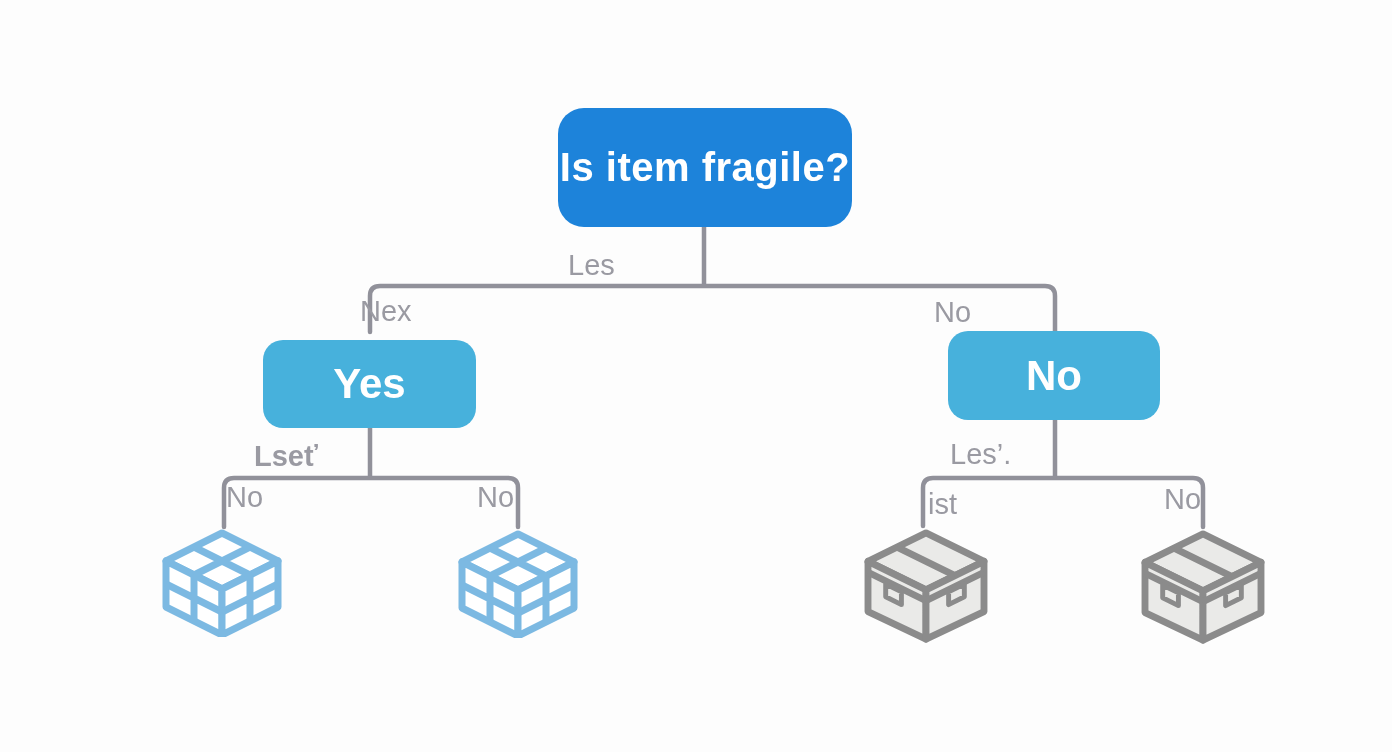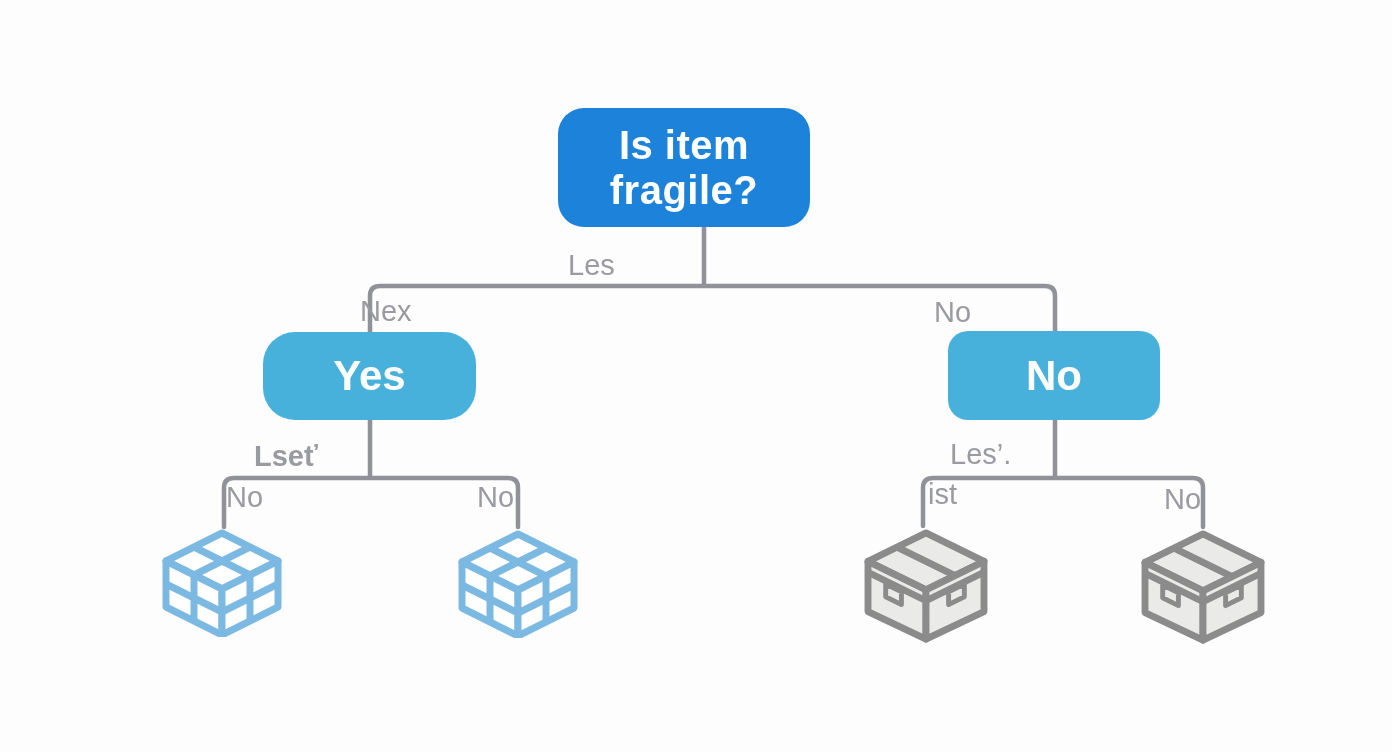--- a/index.html
+++ b/index.html
@@ -33,30 +33,30 @@
     stroke-linecap:round;
   }
   .node{
     position:absolute;
     display:flex;align-items:center;justify-content:center;
     color:#ffffff;
     font-weight:bold;
     text-align:center;
   }
   .node-root{
-    left:558px;top:108px;width:252px;height:119px;
+    left:558px;top:108px;width:294px;height:119px;
     background:var(--root-blue,#1d83da);
     border-radius:26px;
     font-size:40px;
     letter-spacing:0.5px;
   }
   .node-yes{
-    left:263px;top:332px;width:213px;height:88px;
+    left:263px;top:340px;width:213px;height:88px;
     background:var(--node-blue,#47b1dc);
-    border-radius:32px;
+    border-radius:20px;
     font-size:42px;
   }
   .node-no{
     left:948px;top:331px;width:212px;height:89px;
     background:var(--node-blue,#47b1dc);
     border-radius:20px;
     font-size:42px;
   }
   .edge-label{
     position:absolute;
@@ -65,21 +65,21 @@
     line-height:1.1;
     white-space:nowrap;
   }
   .lbl-root-branch{left:568px;top:250px;}
   .lbl-above-yes{left:360px;top:296px;}
   .lbl-above-no{left:934px;top:297px;}
   .lbl-below-yes{left:254px;top:441px;font-weight:bold;}
   .lbl-below-no{left:950px;top:439px;}
   .lbl-yes-left-leaf{left:226px;top:482px;}
   .lbl-yes-right-leaf{left:477px;top:482px;}
-  .lbl-no-left-leaf{left:928px;top:479px;text-align:center;}
+  .lbl-no-left-leaf{left:928px;top:489px;text-align:center;}
   .lbl-no-right-leaf{left:1164px;top:484px;}
   .leaf-icon{position:absolute;}
   .icon-crate-1{left:160px;top:527px;width:124px;height:110px;}
   .icon-crate-2{left:456px;top:528px;width:124px;height:110px;}
   .icon-box-1{left:862px;top:527px;width:128px;height:116px;}
   .icon-box-2{left:1139px;top:528px;width:128px;height:116px;}
   .crate path{
     fill:#ffffff;
     stroke:var(--crate-blue,#7cb9e2);
     stroke-width:7;

